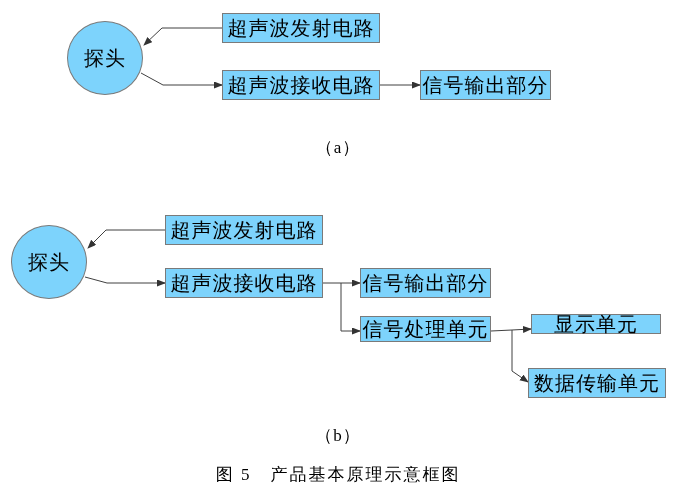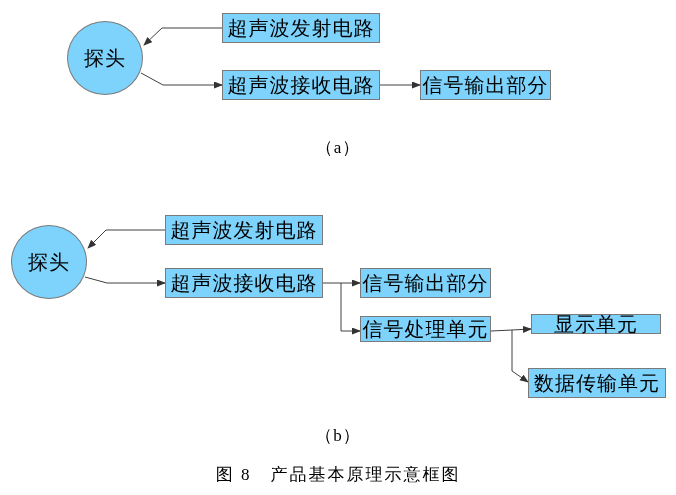--- a/index.html
+++ b/index.html
@@ -108,15 +108,15 @@
 
   <div class="node circle b-probe">探头</div>
   <div class="node b-transmit">超声波发射电路</div>
   <div class="node b-receive">超声波接收电路</div>
   <div class="node b-output">信号输出部分</div>
   <div class="node b-processing">信号处理单元</div>
   <div class="node b-display">显示单元</div>
   <div class="node b-datatrans">数据传输单元</div>
   <div class="sublabel sublabel-b">（b）</div>
 
-  <div class="fig-caption">图 8　产品基本原理示意框图</div>
+  <div class="fig-caption">图 5　产品基本原理示意框图</div>
 
 </div>
 
 </body></html>

